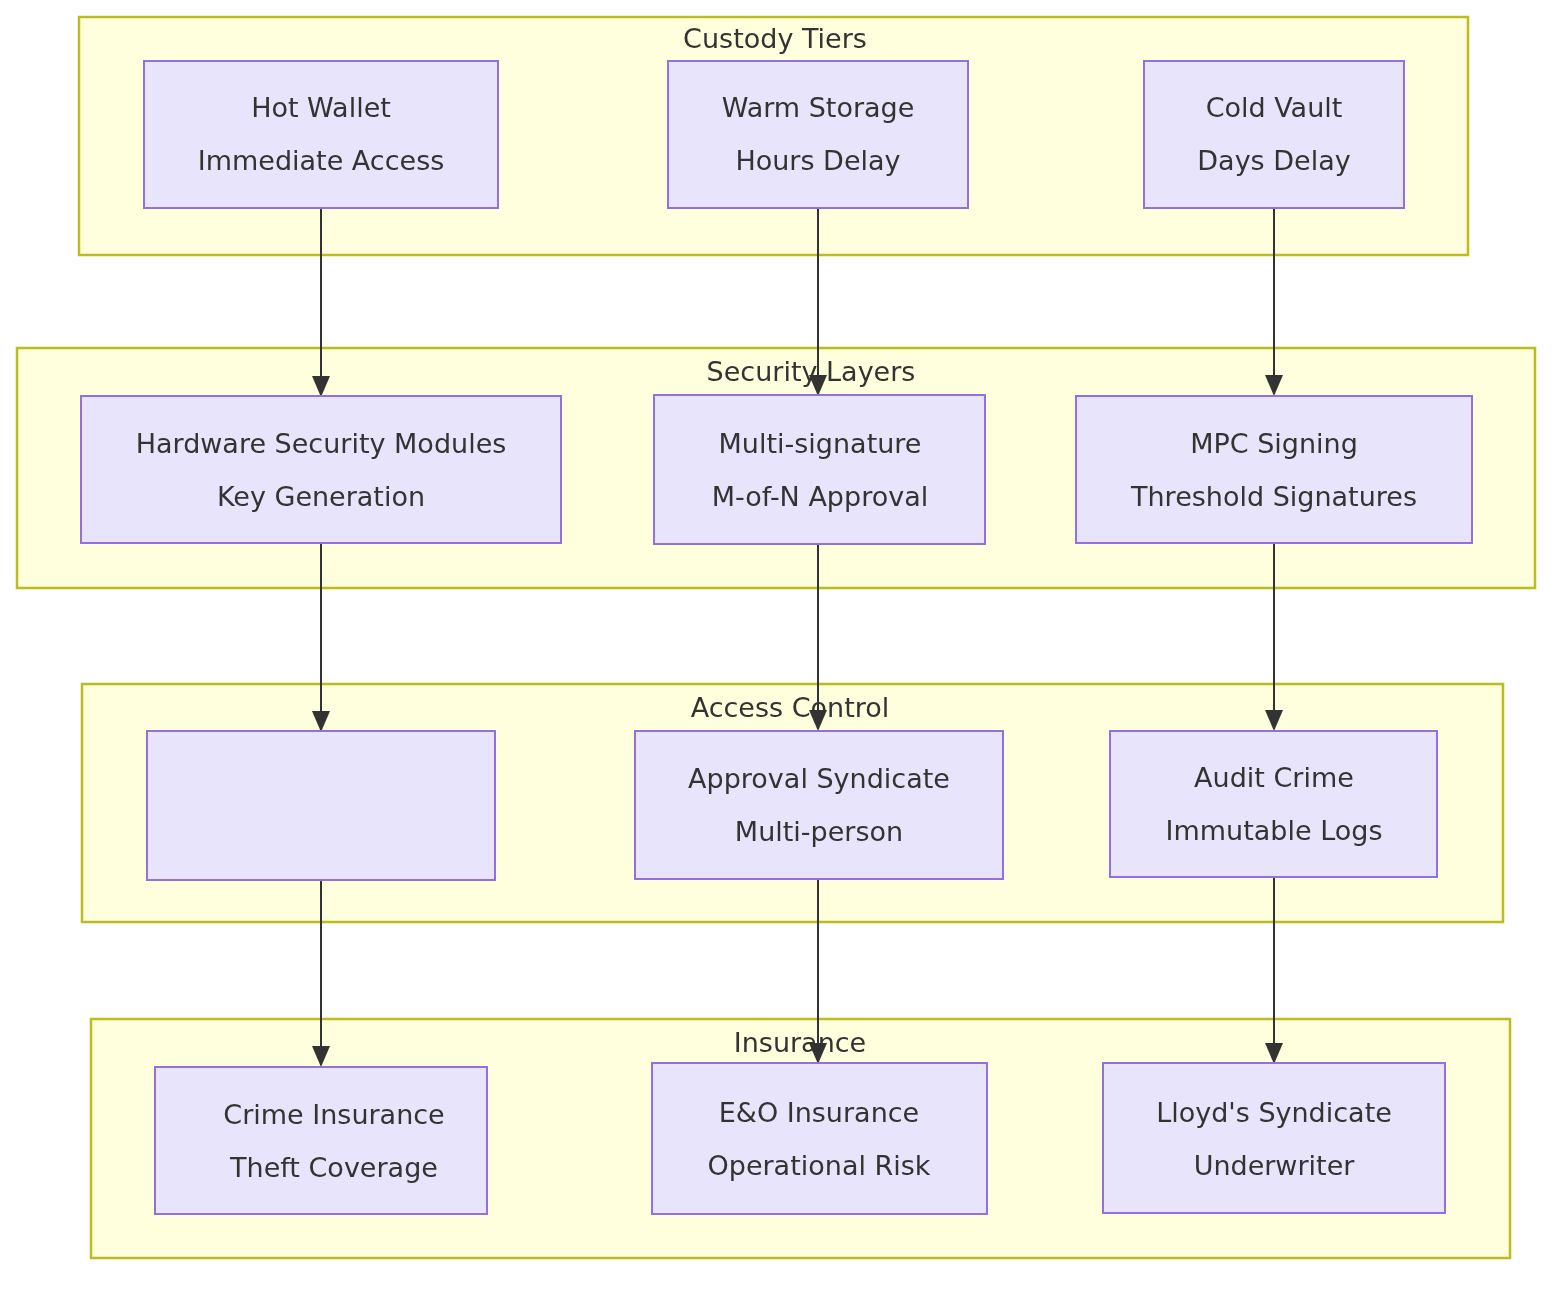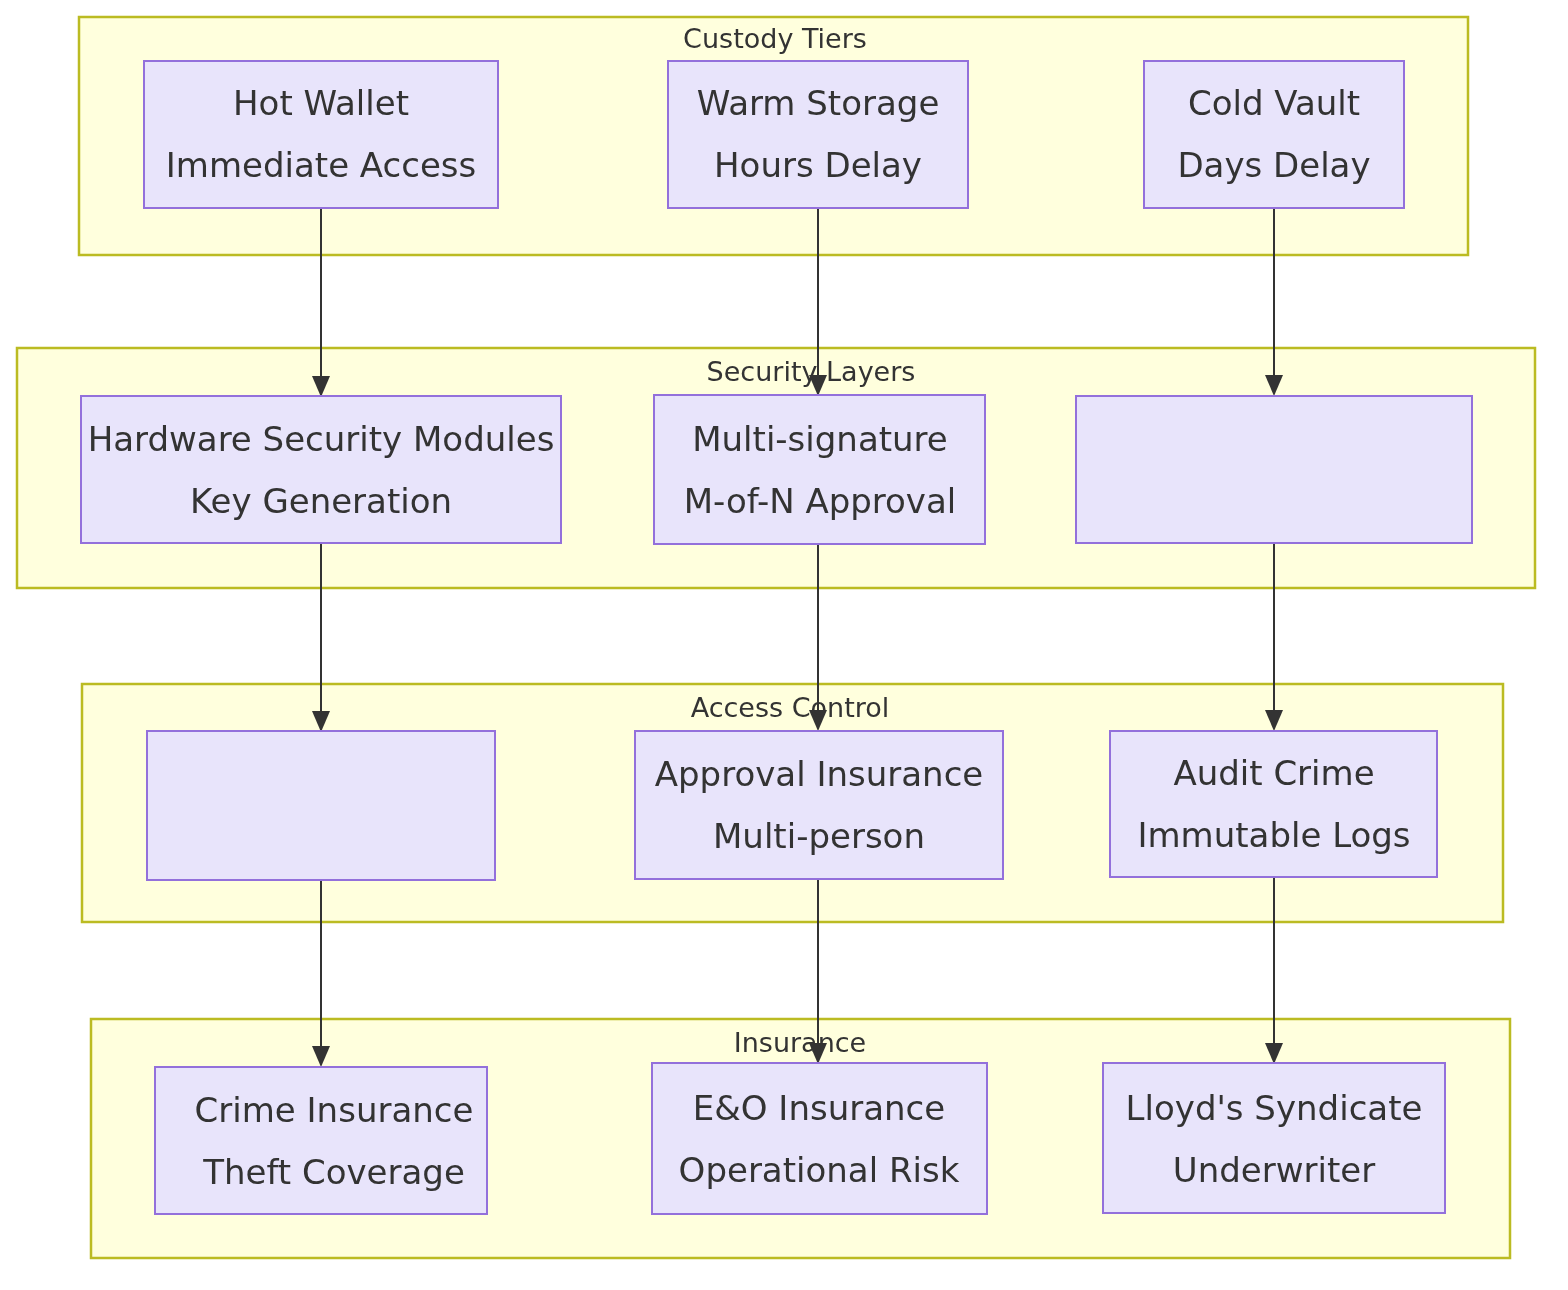--- a/index.html
+++ b/index.html
@@ -49,21 +49,21 @@
     text-align: center;
     font-size: 27px;
     color: #333333;
     line-height: 1;
     white-space: nowrap;
     transform: translate(-50%, -50%);
   }
   .node-label {
     position: absolute;
     text-align: center;
-    font-size: 34px;
+    font-size: 27px;
     color: #333333;
     white-space: nowrap;
     transform: translate(-50%, -50%);
     display: flex;
     flex-direction: column;
     align-items: center;
     justify-content: center;
     gap: 22px;
   }
   .node-label .line {
@@ -160,23 +160,27 @@
   </div>
 
   <div class="node-label" style="left:321px; top:470px;">
     <span class="line">Hardware Security Modules</span>
     <span class="line">Key Generation</span>
   </div>
   <div class="node-label" style="left:820px; top:470px;">
     <span class="line">Multi-signature</span>
     <span class="line">M-of-N Approval</span>
   </div>
+  <div class="node-label" style="left:1274px; top:470px;">
+    <span class="line">MPC Signing</span>
+    <span class="line">Threshold Signatures</span>
+  </div>
 
   <div class="node-label" style="left:819px; top:805px;">
-    <span class="line">Approval Insurance</span>
+    <span class="line">Approval Syndicate</span>
     <span class="line">Multi-person</span>
   </div>
   <div class="node-label" style="left:1274px; top:804px;">
     <span class="line">Audit Crime</span>
     <span class="line">Immutable Logs</span>
   </div>
 
   <div class="node-label" style="left:334px; top:1141px;align-items:center;">
     <span class="line">Crime Insurance</span>
     <span class="line">Theft Coverage</span>

